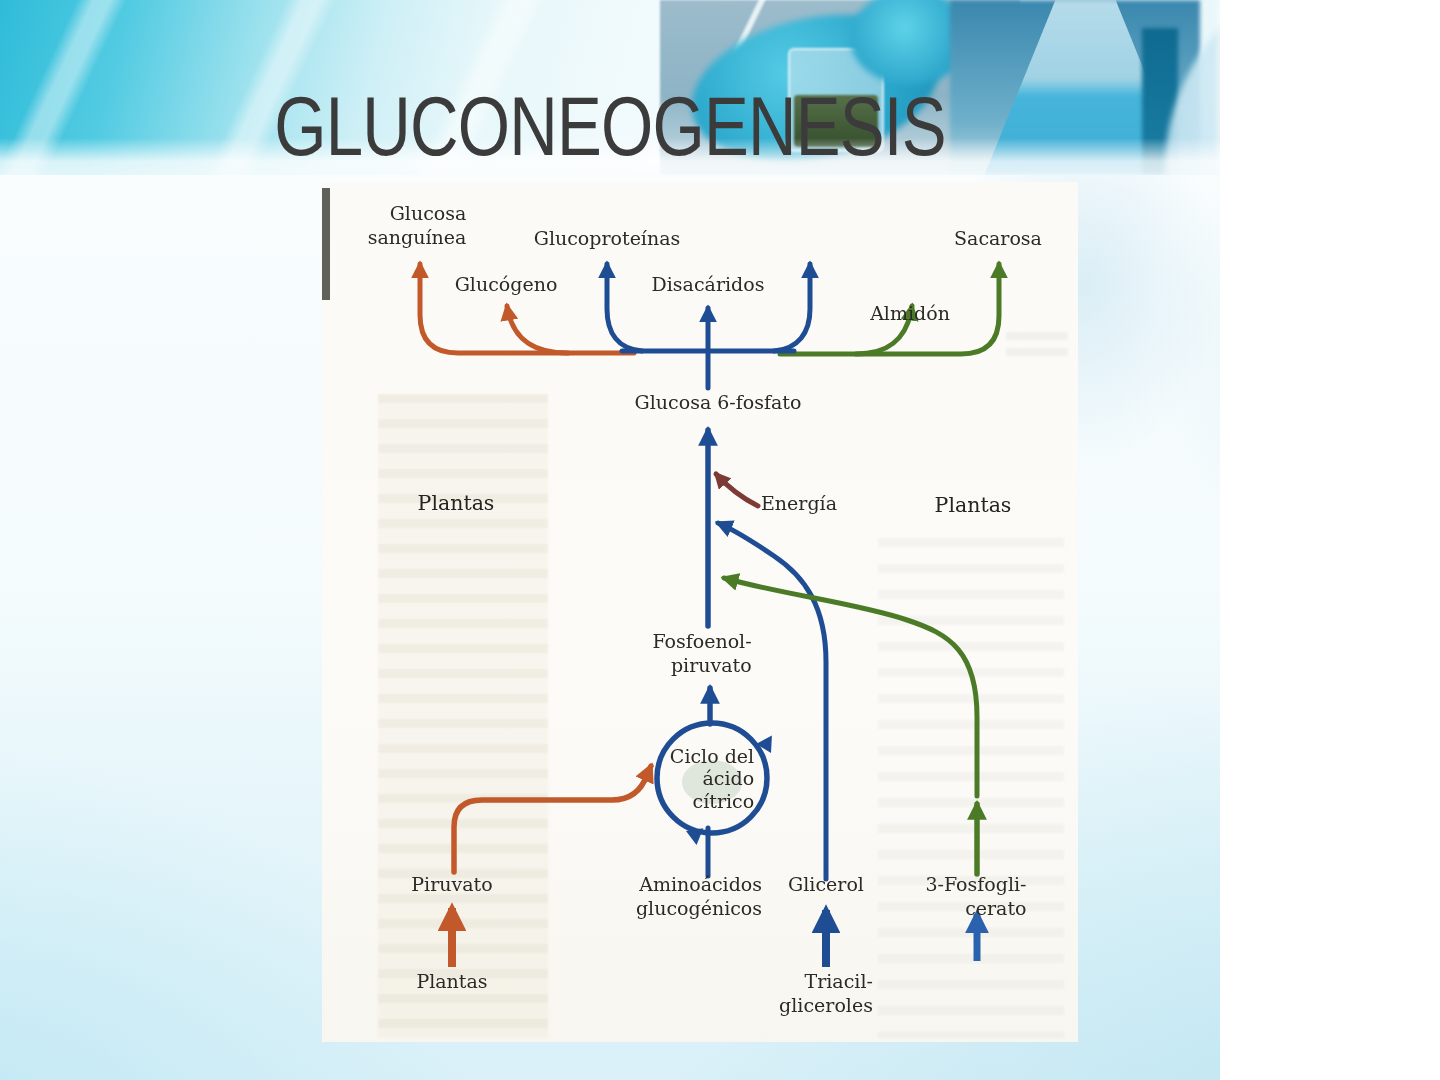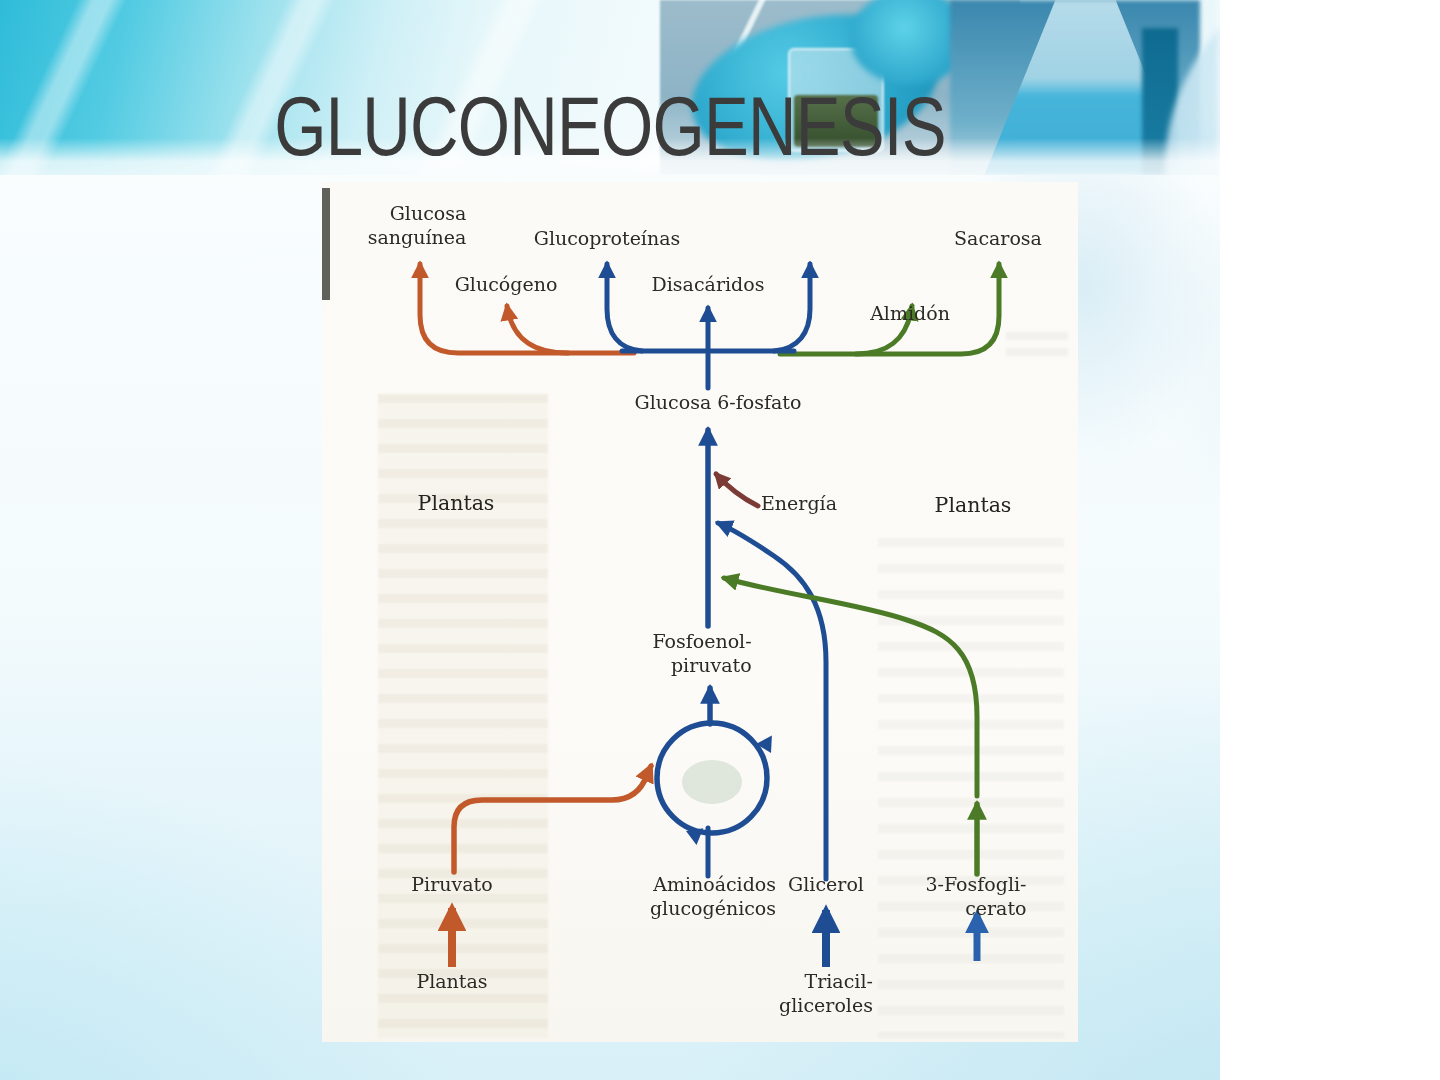--- a/index.html
+++ b/index.html
@@ -84,21 +84,21 @@
   #lbl-glucogeno{left:184px;top:103px;}
   #lbl-disacaridos{left:386px;top:103px;}
   #lbl-almidon{left:588px;top:103px;margin-top:29px;}
   #lbl-g6f{left:396px;top:221px;}
   #lbl-animales{left:134px;top:322px;}
   #lbl-energia{left:477px;top:322px;}
   #lbl-plantas{left:651px;top:324px;}
   #lbl-fosfoenol{left:380px;top:472px;}
   #lbl-ciclo{left:390px;top:597px;line-height:1.18;}
   #lbl-piruvato{left:130px;top:703px;}
-  #lbl-aminoacidos{left:377px;top:715px;margin-left:14px;}
+  #lbl-aminoacidos{left:377px;top:715px;}
   #lbl-glicerol{left:504px;top:703px;}
   #lbl-fosfogli{left:654px;top:715px;}
   #lbl-lactato{left:130px;top:800px;}
   #lbl-triacil{left:504px;top:812px;}
   #lbl-fijacion{left:654px;top:812px;}
 </style>
 </head>
 <body>
 
 <div class="slide">
@@ -190,20 +190,23 @@
     <div class="nl" id="lbl-sacarosa">Sacarosa</div>
     <div class="nl" id="lbl-glucogeno">Glucógeno</div>
     <div class="nl" id="lbl-disacaridos">Disacáridos</div>
     <div class="nl" id="lbl-almidon">Almidón</div>
     <div class="nl" id="lbl-g6f">Glucosa 6-fosfato</div>
     <div class="nl nl-big" id="lbl-animales">Plantas</div>
     <div class="nl" id="lbl-energia">Energía</div>
     <div class="nl nl-big" id="lbl-plantas">Plantas</div>
     <div class="nl" id="lbl-fosfoenol">Fosfoenol-
 piruvato</div>
+    <div class="nl" id="lbl-ciclo">Ciclo del
+ácido
+cítrico</div>
     <div class="nl" id="lbl-piruvato">Piruvato</div>
     <div class="nl" id="lbl-aminoacidos">Aminoácidos
 glucogénicos</div>
     <div class="nl" id="lbl-glicerol">Glicerol</div>
     <div class="nl" id="lbl-fosfogli">3-Fosfogli-
 cerato</div>
     <div class="nl" id="lbl-lactato">Plantas</div>
     <div class="nl" id="lbl-triacil">Triacil-
 gliceroles</div>
   </div>

